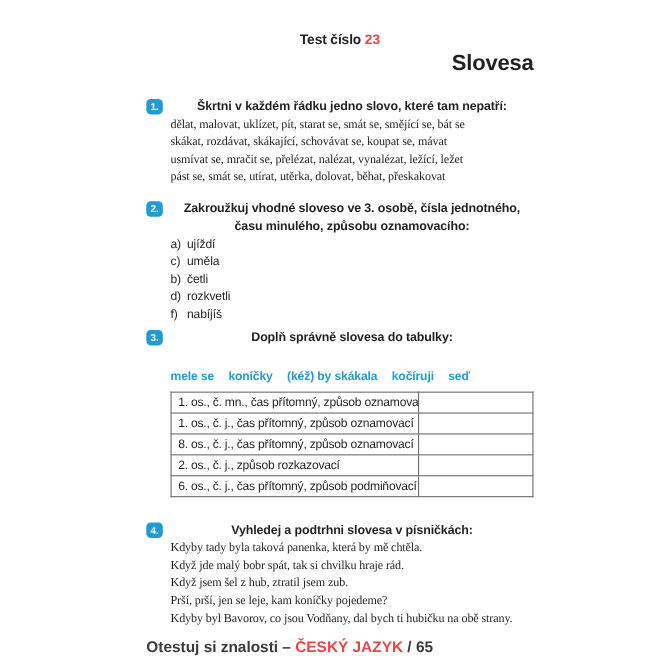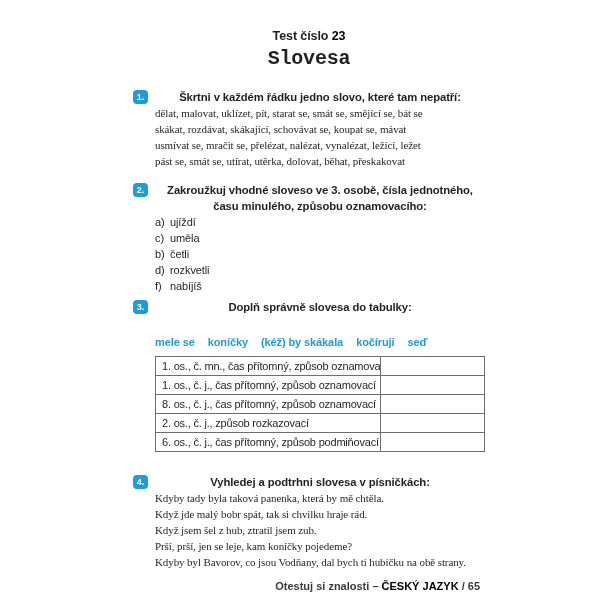--- a/index.html
+++ b/index.html
@@ -4,22 +4,22 @@
 <style>
   html,body{margin:0;padding:0;}
   body{
     width:600px;height:600px;background:#ffffff;
     font-family:"Liberation Sans","DejaVu Sans",sans-serif;
     color:#231f20;overflow:hidden;
   }
   .page{position:relative;width:600px;height:600px;background:#ffffff;}
   .content-col{position:absolute;left:133px;top:0;width:352px;}
   .pretitle{margin-top:29px;text-align:center;font-weight:700;font-size:12.5px;letter-spacing:-0.1px;}
-  .accent{color:#000000;}
-  .page-title{margin:4px 0 0;text-align:center;font-size:20px;font-weight:700;letter-spacing:-0.2px;font-family:Liberation Mono, monospace;}
+  .accent{color:#ef4444;}
+  .page-title{margin:4px 0 0;text-align:right;font-size:20px;font-weight:700;letter-spacing:-0.2px;}
   .exercise{display:flex;align-items:flex-start;}
   .ex1{margin-top:19px;}
   .ex2{margin-top:13px;}
   .ex3{margin-top:5px;}
   .ex4{margin-top:22px;}
   .badge{
     flex:none;width:15px;height:14px;margin:1px 7px 0 0;
     background:#1f9cd7;border-radius:4px;color:#fff;
     font-size:9px;font-weight:700;line-height:14px;text-align:center;
   }
@@ -31,21 +31,21 @@
   .word-bank{margin:19px 0 0;color:#1f9cd7;font-weight:700;display:flex;column-gap:13px;white-space:nowrap;}
   table.fill-table{border-collapse:collapse;margin-top:6px;width:316px;table-layout:fixed;}
   table.fill-table td{
     border:1px solid #6e6e6e;height:18px;padding:0 0 0 6px;
     font-size:11px;letter-spacing:-0.2px;white-space:nowrap;overflow:hidden;
   }
   td.label-cell{width:218px;}
   td.answer-cell{width:97px;}
   .footer{
     position:absolute;top:580px;left:133px;width:347px;
-    text-align:right;padding-right:10px;font-size:11px;font-weight:700;
+    text-align:left;padding-right:10px;font-size:14px;font-weight:700;
     color:#3a3a3a;letter-spacing:0;white-space:nowrap;
   }
 </style>
 </head>
 <body>
 
 <div class="page">
   <div class="content-col">
 
     <div class="pretitle">

